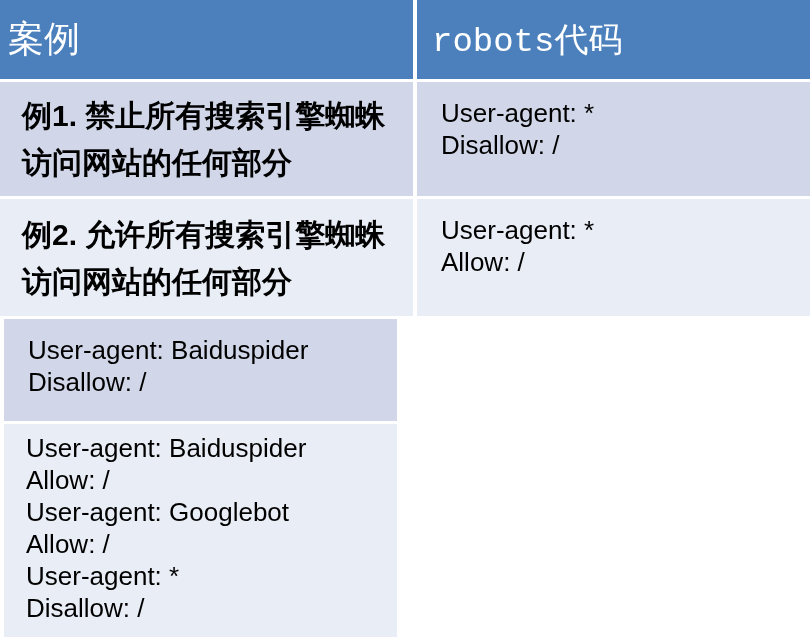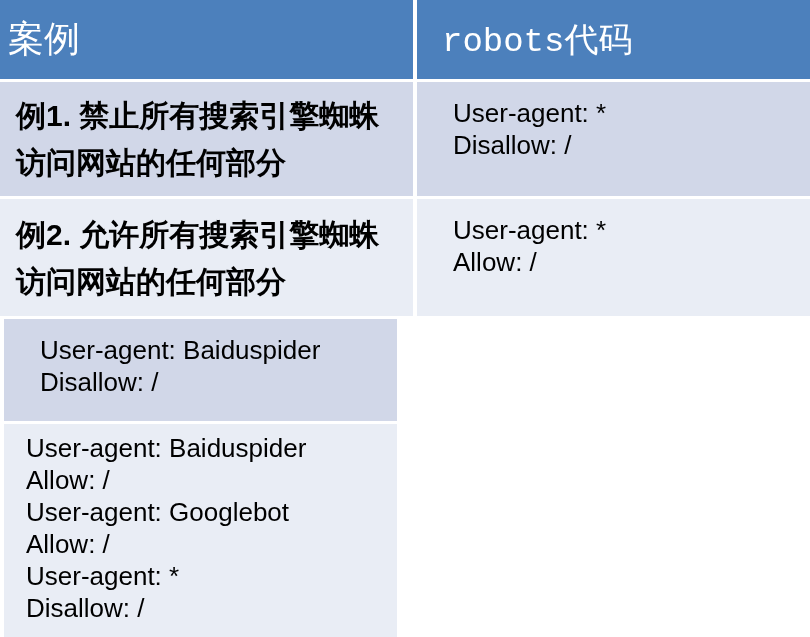--- a/index.html
+++ b/index.html
@@ -19,40 +19,40 @@
     font-family:"Liberation Sans","DejaVu Sans",sans-serif;
   }
   .row{display:flex;flex:none;width:810px;}
   .body-row{border-top:3px solid var(--separator);}
   .cell{flex:none;}
   .case-col{width:413px;}
   .code-col{width:397px;border-left:4px solid var(--separator);}
   .header-row{height:79px;background:var(--header-bg);color:var(--header-text);}
   .header-row .cell{display:flex;align-items:center;}
   .header-case{padding-left:8px;font-family:"Liberation Serif","DejaVu Serif",serif;font-size:36px;}
-  .header-code{padding-left:25px;font-family:"Liberation Mono","DejaVu Sans Mono",monospace;font-size:34px;}
+  .header-code{padding-left:15px;font-family:"Liberation Mono","DejaVu Sans Mono",monospace;font-size:34px;}
   .row-1{height:117px;}
   .row-2{height:120px;}
   .row-3{height:105px;}
   .row-4{height:216px;}
   .row-dark-bg .cell{background:var(--row-dark);}
   .row-light-bg .cell{background:var(--row-light);justify-content:center;}
   .case-cell{
     display:flex;align-items:center;
-    padding:0 8px 0 16px;
+    padding:0 8px 0 22px;
     color:var(--body-text);
     font-family:"Liberation Serif","DejaVu Serif",serif;
     font-weight:bold;
     font-size:30px;line-height:47px;
   }
   .case-cell .latin{font-family:"Liberation Sans","DejaVu Sans",sans-serif;}
   .code-cell{
     color:var(--body-text);
     font-size:26px;line-height:32px;
-    padding:15px 8px 8px 36px;
+    padding:15px 8px 8px 24px;
   }
   .row-4 .code-cell{padding-top:8px;padding-left:22px;}
   .code-text{white-space:pre-line;display:block;}
 </style>
 </head>
 <body>
 
 <div class="table">
 
   <div class="row header-row">

